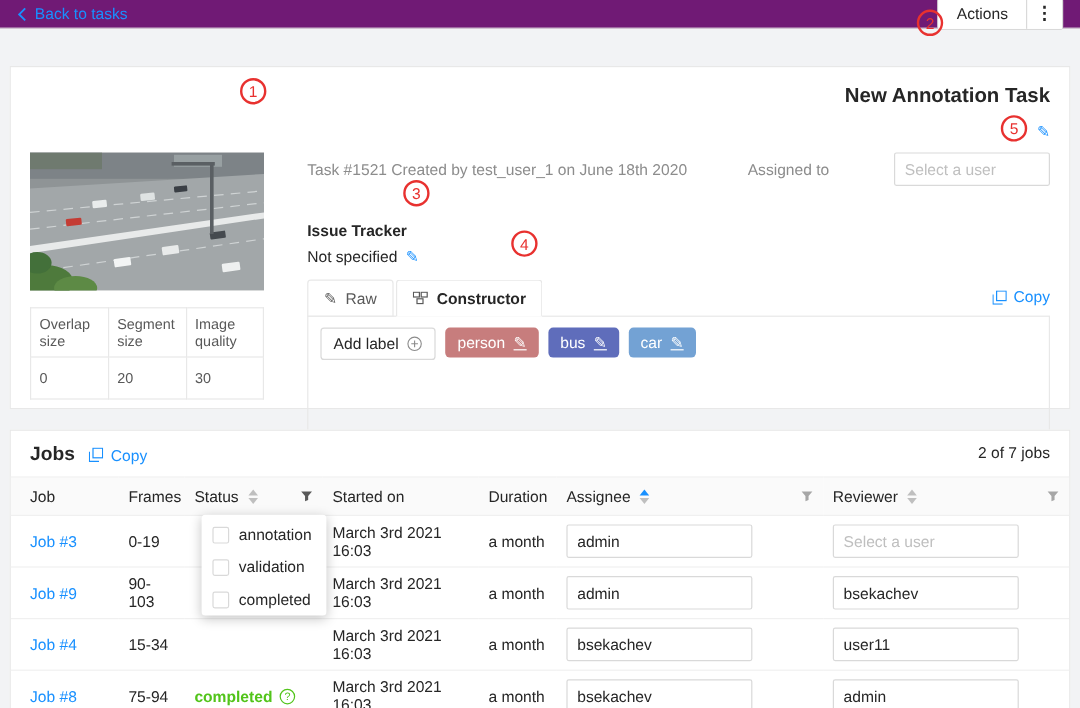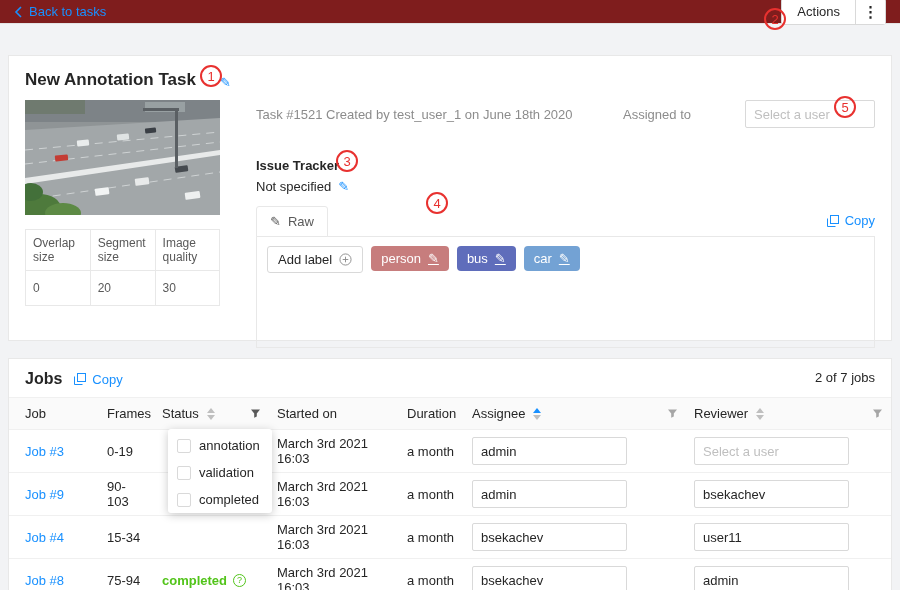--- a/index.html
+++ b/index.html
@@ -1,28 +1,28 @@
 <!DOCTYPE html>
 <html><head>
 <meta charset="utf-8">
 <style>
   * { box-sizing: border-box; margin:0; padding:0; }
   body { font-family:"Liberation Sans", sans-serif; background:#e9ebee; }
   .page { position:relative; width:900px; height:590px; background:#f2f3f5; overflow:hidden; }
 
   
-  .topbar { position:absolute; top:0; left:0; width:900px; height:24px; background:#7f1d1d; border-bottom:1px solid #e3e3e3; display:flex; align-items:center; padding:0 14px; }
+  .topbar { position:absolute; top:0; left:0; width:900px; height:24px; background:#701a75; border-bottom:1px solid #e3e3e3; display:flex; align-items:center; padding:0 14px; }
   .back-link { display:flex; align-items:center; gap:7px; color:#1890ff; font-size:13px; cursor:pointer; }
   .actions-group { margin-left:auto; display:flex; border:1px solid #d9d9d9; border-radius:3px; background:#fff; }
   .actions-btn { font-size:13px; color:#262626; padding:5px 15px; background:#fff; border:none; cursor:pointer; font-family:inherit; }
   .kebab-btn { width:30px; border:none; border-left:1px solid #d9d9d9; background:#fff; cursor:pointer; font-size:15px; color:#262626; line-height:1; font-weight:700; }
 
   
   .main-card { position:absolute; top:55px; left:8px; width:884px; height:286px; background:#fff; border:1px solid #e8e8e8; padding:14px 16px; }
-  .task-title-row { display:flex; align-items:flex-end; gap:24px; }
+  .task-title-row { display:flex; align-items:flex-end; gap:12px;flex-direction:column; }
   .task-title { font-size:17px; font-weight:600; color:#262626; }
   .pencil { color:#1890ff; font-size:13px; cursor:pointer; }
   .task-body { display:flex; margin-top:10px; gap:36px; }
   .left-col { width:195px; flex:0 0 195px; }
   .preview { width:195px; height:115px; display:block; }
   .params-table { width:195px; border-collapse:collapse; margin-top:14px; }
   .params-table th, .params-table td { border:1px solid #e8e8e8; font-size:12px; font-weight:400; color:#595959; text-align:left; padding:6px 7px; vertical-align:top; width:65px; }
   .params-table td { padding:10px 7px; }
 
   .right-col { flex:1; min-width:0; }
@@ -154,20 +154,28 @@
         <div class="issue-label">Issue Tracker</div>
         <div class="issue-value">
           <span>Not specified</span>
           <span class="pencil">✎</span>
         </div>
 
         <div class="tabs-row">
           <div class="tab">
             <span style="color:#595959;">✎</span>
             <span>Raw</span>
+          </div>
+          <div class="tab active">
+            <svg width="13" height="11" viewBox="0 0 13 11">
+                <rect x="0.5" y="0.5" width="5" height="4" fill="none" stroke="#595959"></rect>
+                <rect x="7" y="0.5" width="5" height="4" fill="none" stroke="#595959"></rect>
+                <rect x="3.5" y="6" width="5" height="4" fill="none" stroke="#595959"></rect>
+              </svg>
+            <span>Constructor</span>
           </div>
           <a class="copy-link">
             <svg width="12" height="12" viewBox="0 0 12 12">
                 <rect x="3.5" y="0.5" width="8" height="8" fill="none" stroke="#1890ff"></rect>
                 <path d="M8.5 11.5h-8v-8" fill="none" stroke="#1890ff"></path>
               </svg>
             <span>Copy</span>
           </a>
         </div>
 

